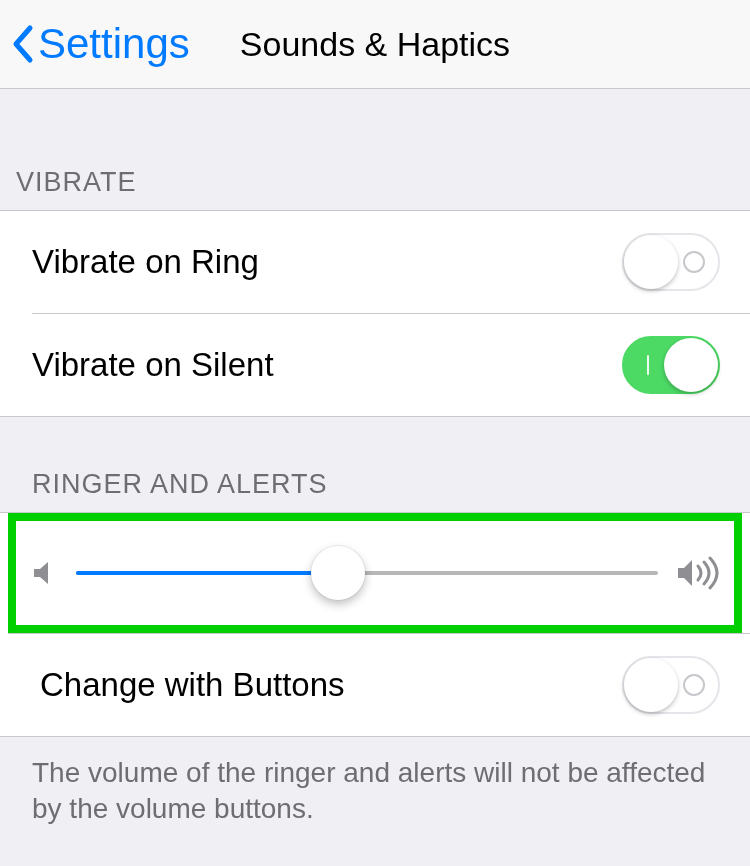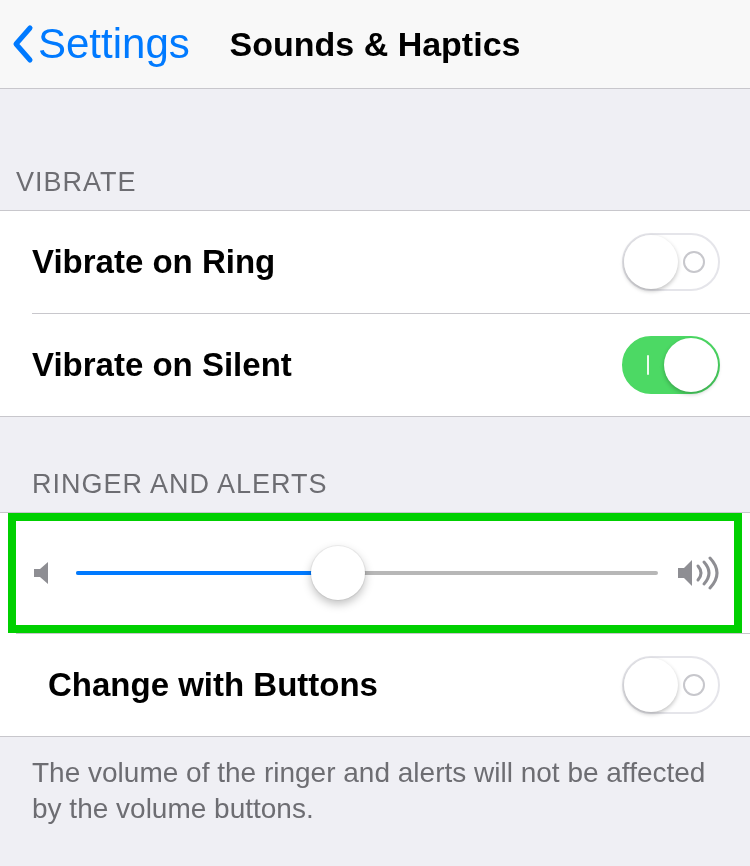--- a/index.html
+++ b/index.html
@@ -34,21 +34,21 @@
     }
     .back-chevron {
       margin-right: 4px;
     }
     .nav-title {
       position: absolute;
       left: 0;
       right: 0;
       text-align: center;
       font-size: 34px;
-      font-weight: 700;
+      font-weight: 400;
       color: #000;
     }
     .section-header {
       padding: 56px 32px 12px 32px;
       color: #6d6d72;
       font-size: 27px;
       letter-spacing: 1px;
       text-transform: uppercase;
     }
     .section-header.first {
@@ -72,21 +72,21 @@
     }
     .row + .row {
       border-top: 1px solid #c8c7cc;
       margin-left: 32px;
       padding-left: 0;
       gap: 13px;
     }
     .row-label {
       font-size: 33px;
       color: #000;
-      font-weight: 700;
+      font-weight: 400;
     }
     .toggle {
       width: 98px;
       height: 58px;
       border-radius: 29px;
       position: relative;
       cursor: pointer;
     }
     .toggle.off {
       background: #ffffff;
@@ -248,21 +248,21 @@
     <svg class="speaker-icon-large" width="44" height="34" viewBox="0 0 44 34">
       <path d="M2 12 L8 12 L16 4 L16 30 L8 22 L2 22 Z" fill="#8e8e93"></path>
       <path d="M22 10 Q28 17 22 24" fill="none" stroke="#8e8e93" stroke-width="3" stroke-linecap="round"></path>
       <path d="M28 6 Q38 17 28 28" fill="none" stroke="#8e8e93" stroke-width="3" stroke-linecap="round"></path>
       <path d="M34 2 Q48 17 34 32" fill="none" stroke="#8e8e93" stroke-width="3" stroke-linecap="round"></path>
     </svg>
   </div>
 </div>
 
 <div class="row-group change-buttons">
-  <div class="row border-top-only" style="margin-left:16px; padding-left:32px;">
+  <div class="row border-top-only" style="margin-left:8px; padding-left:32px;">
     <div class="row-label">Change with Buttons</div>
     <div class="toggle off">
       <div class="toggle-knob"></div>
     </div>
   </div>
 </div>
 
 <div class="footer-text">The volume of the ringer and alerts will not be affected by the volume buttons.</div>
 
 </body></html>

